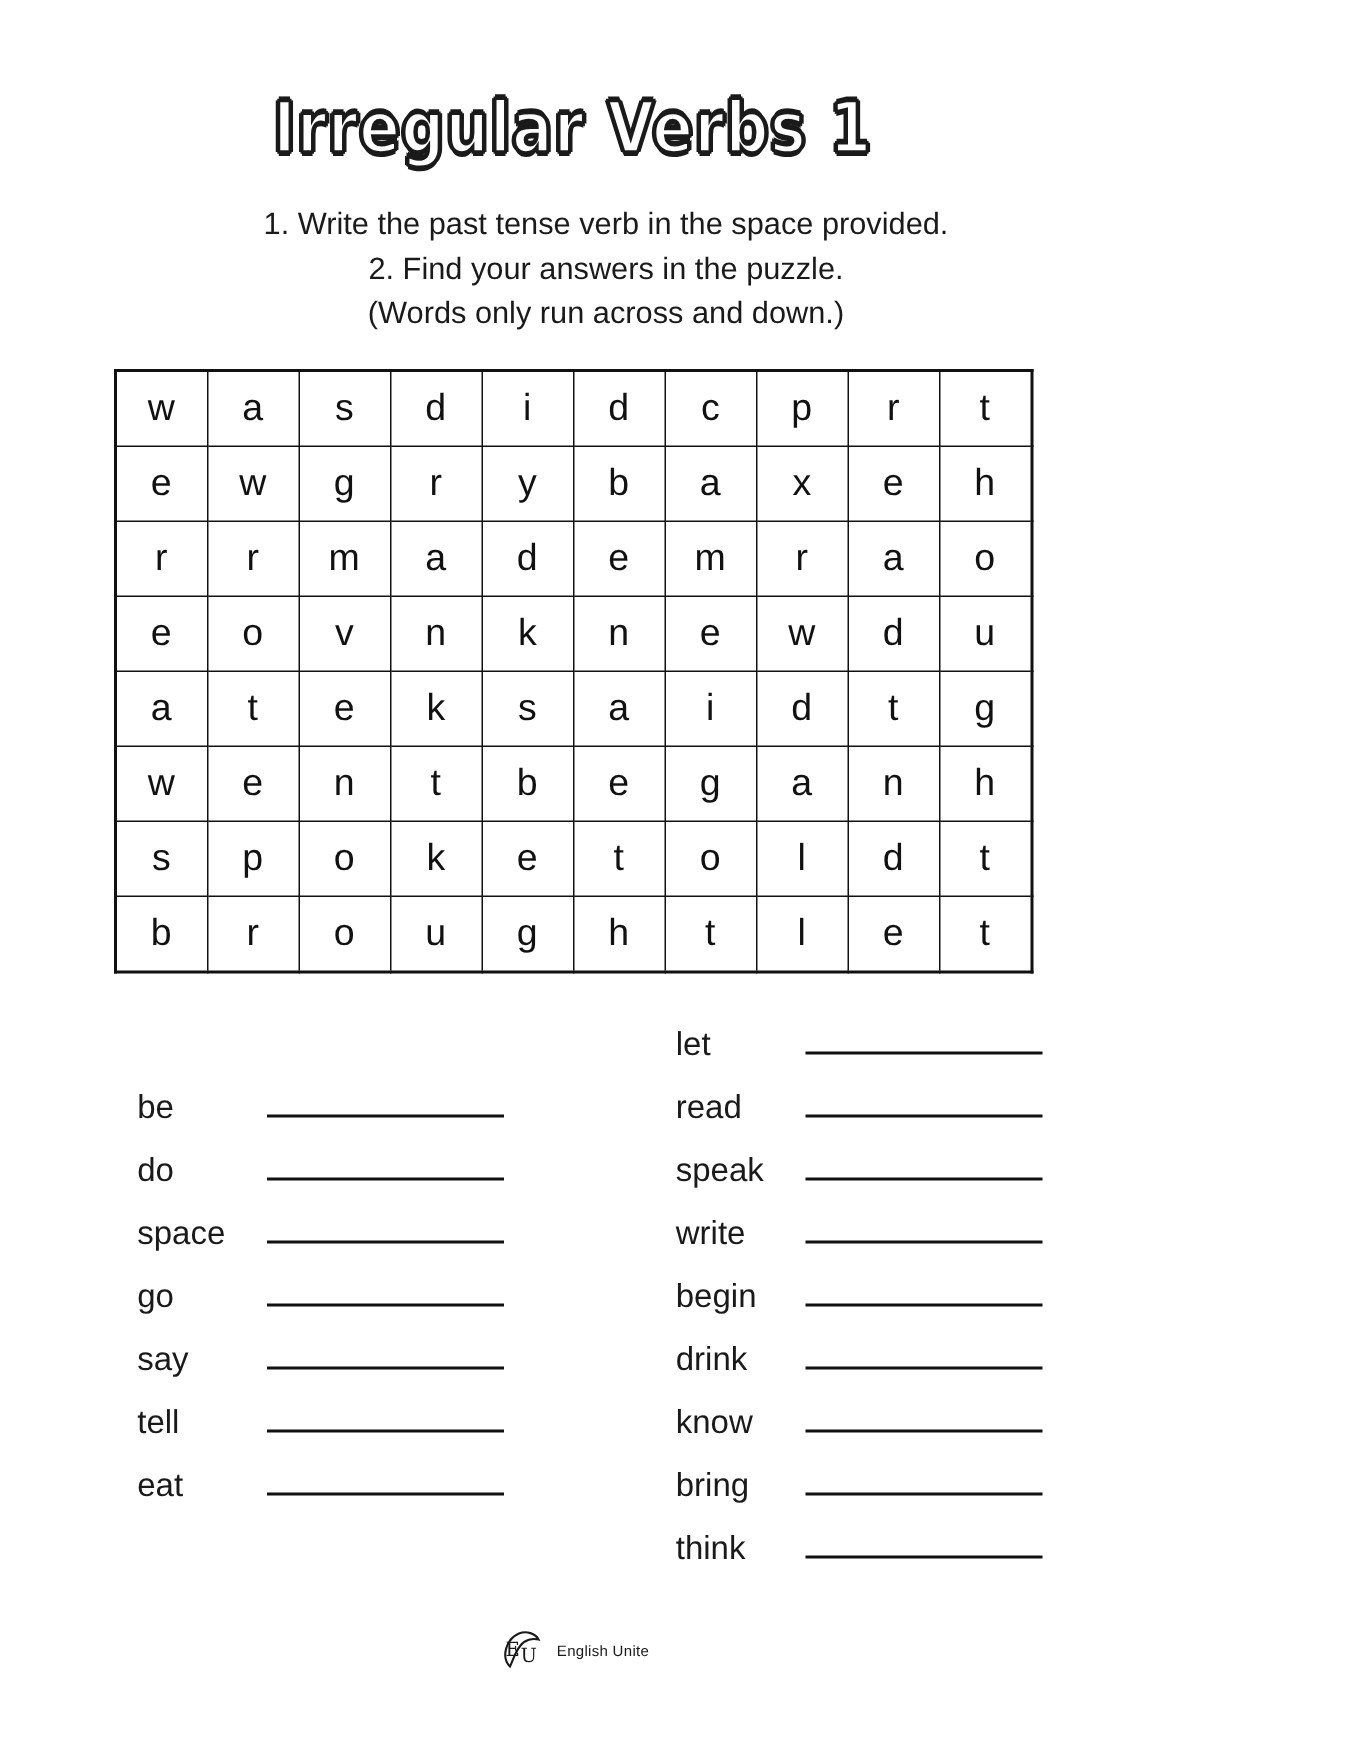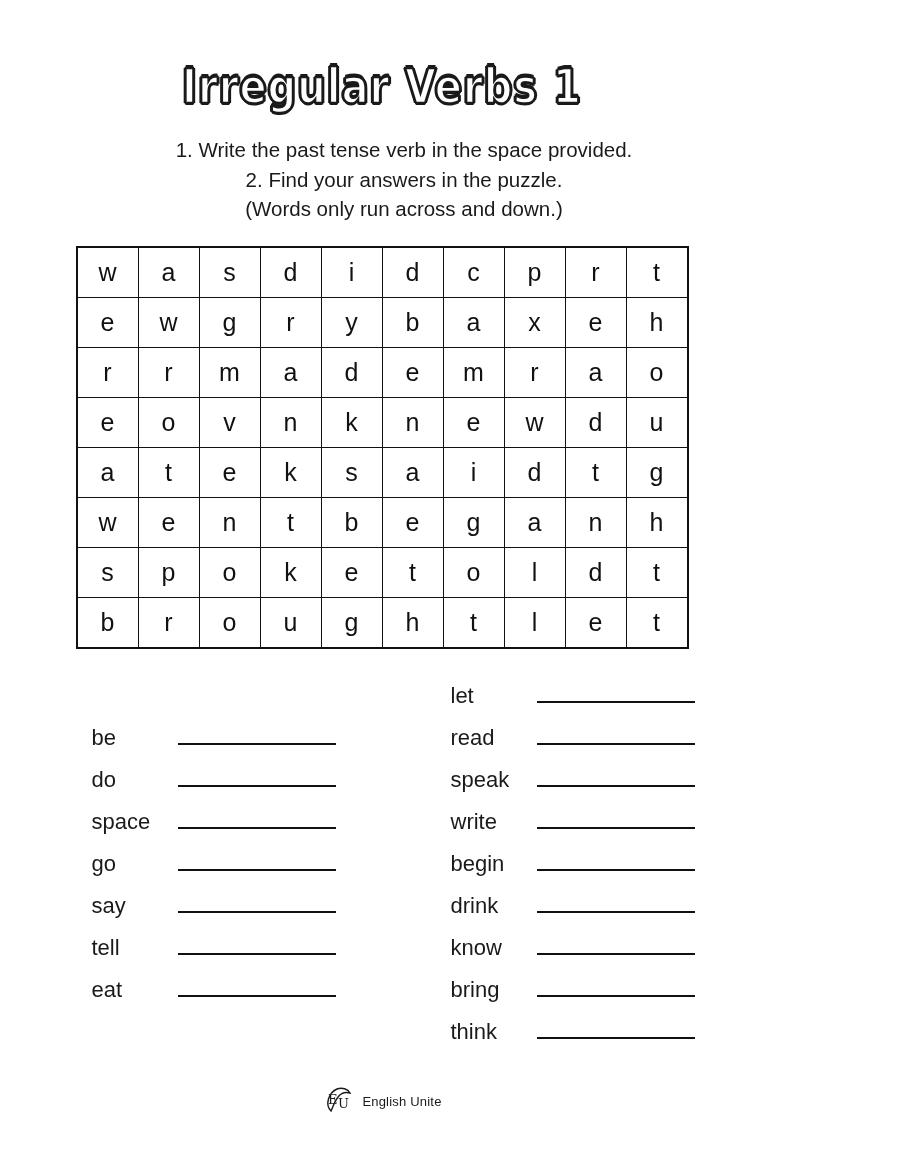--- a/index.html
+++ b/index.html
@@ -110,21 +110,21 @@
     justify-content: center;
     align-items: center;
     gap: 6px;
   }
   .logo-mark {
     width: 34px;
     height: 34px;
     position: relative;
   }
   .logo-text {
-    font-size: 13px;
+    font-size: 10px;
     color: #1a1a1a;
     letter-spacing: 0.2px;
   }
 </style>
 </head>
 <body>
 
 <div class="page">
 
   <div class="title-wrap">

